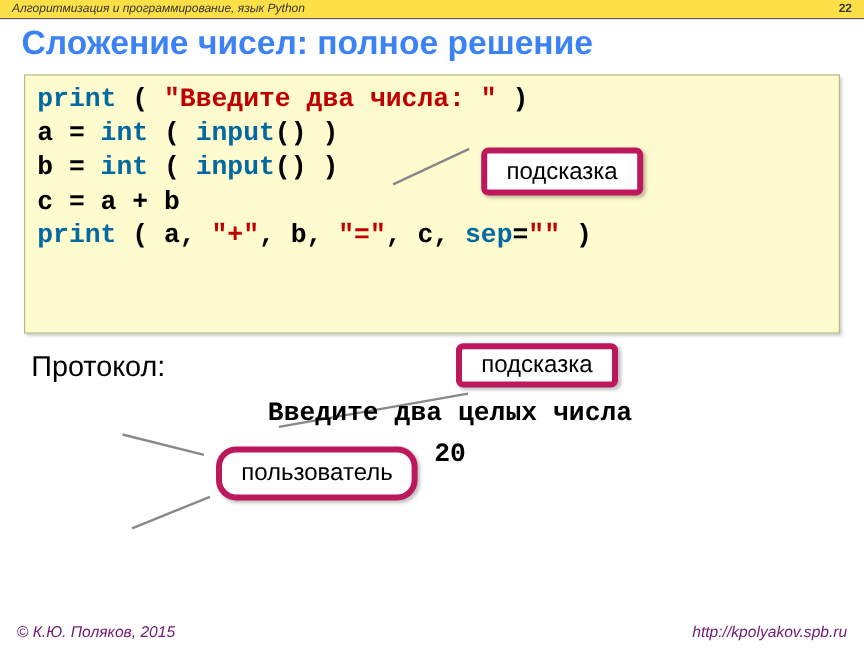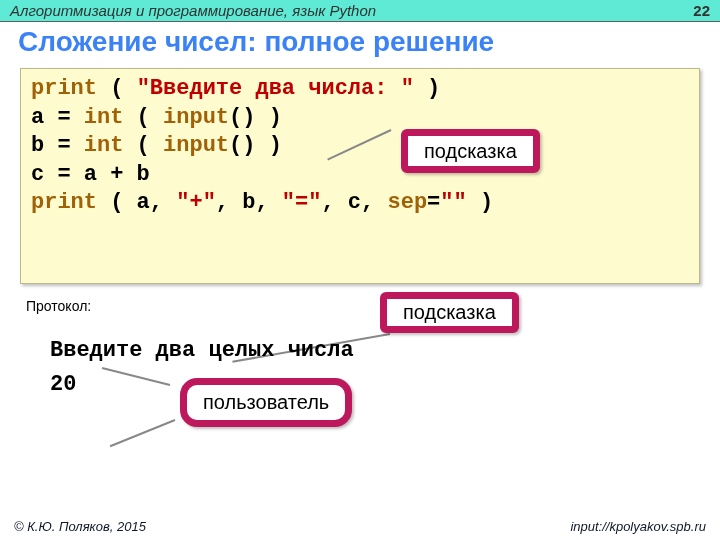--- a/index.html
+++ b/index.html
@@ -5,25 +5,25 @@
   * { margin: 0; padding: 0; box-sizing: border-box; }
   body {
     width: 720px;
     height: 540px;
     background: #fff;
     font-family: Arial, Helvetica, sans-serif;
     position: relative;
     overflow: hidden;
   }
   .header-band {
-    background: #5eead4;
+    background: #fde047;
     padding: 2px 10px;
     display: flex;
     justify-content: space-between;
-    font-size: 15px;
+    font-size: 10px;
     font-style: italic;
     color: #333;
   }
   .header-band .pnum { font-weight: bold; font-style: normal; text-align: center; }
   .divider { border: 0; border-top: 1px solid #606060; }
   .title {
     font-size: 28px;
     font-weight: bold;
     padding: 4px 12px 6px 18px;
     color: #3b82f6;
@@ -35,26 +35,26 @@
     box-shadow: 2px 2px 3px rgba(0,0,0,0.25);
     padding: 6px 10px 8px 10px;
     font-family: "Courier New", monospace;
     font-size: 22px;
     font-weight: bold;
     color: #000;
     line-height: 1.3;
     position: relative;
     white-space: pre;
   }
-  .kw { color: #a16207; }
+  .kw { color: #0369a1; }
   .str { color: #c00000; }
   .label-box {
     position: absolute;
     background: #fff;
-    border: 7px solid #be185d;
+    border: 5px solid #be185d;
     border-radius: 6px;
     box-shadow: 2px 2px 3px rgba(0,0,0,0.25);
     font-family: Arial, sans-serif;
     font-weight: normal;
     font-size: 20px;
     padding: 2px 16px;
     white-space: nowrap;
   }
   .hint-box { top: 60px; left: 380px; }
   .hint-pointer {
@@ -64,40 +64,41 @@
     top: 60px;
     left: 300px;
     transform: rotate(-25deg);
     transform-origin: right center;
   }
   .protocol-section {
     margin: 14px 20px 0 20px;
     position: relative;
   }
   .protocol-label {
-    font-size: 14px;
+    font-size: 24px;
     color: #000;
     margin-left: 6px;
   }
   .comp-box { top: -6px; left: 360px; }
   .comp-pointer {
     position: absolute;
     width: 160px; height: 2px;
     background: #888;
     top: 35px; left: 210px;
     transform: rotate(-10deg);
     transform-origin: right center;
   }
   .mono-block {
-    margin: 20px 0 0 30px;
+    margin: 8px 0 0 30px;
     font-family: "Courier New", monospace;
     font-size: 22px;
     font-weight: bold;
     line-height: 1.55;
     position: relative;
+    text-align: center;
   }
   .user-box { top: 44px; left: 130px; border-radius: 17px; }
   .user-pointer1 {
     position: absolute;
     width: 70px; height: 2px;
     background: #888;
     top: 50px; left: 50px;
     transform: rotate(14deg);
     transform-origin: right center;
   }
@@ -111,21 +112,21 @@
   }
   .footer {
     position: absolute;
     bottom: 6px;
     left: 0; right: 0;
     display: flex;
     justify-content: space-between;
     padding: 0 14px;
     font-size: 13px;
     font-style: italic;
-    color: #0f172a;
+    color: #701a75;
   }
 </style>
 </head>
 <body>
 
 <div class="header-band">
   <span>Алгоритмизация и программирование, язык Python</span>
   <span class="pnum">22</span>
 </div>
 <hr class="divider">
@@ -149,14 +150,14 @@
     <div>Введите два целых числа</div>
     <div>20</div>
     <div class="user-pointer1"></div>
     <div class="user-pointer2"></div>
     <div class="label-box user-box">пользователь</div>
   </div>
 </div>
 
 <div class="footer">
   <span>© К.Ю. Поляков, 2015</span>
-  <span>input://kpolyakov.spb.ru</span>
+  <span>http://kpolyakov.spb.ru</span>
 </div>
 
 </body></html>

